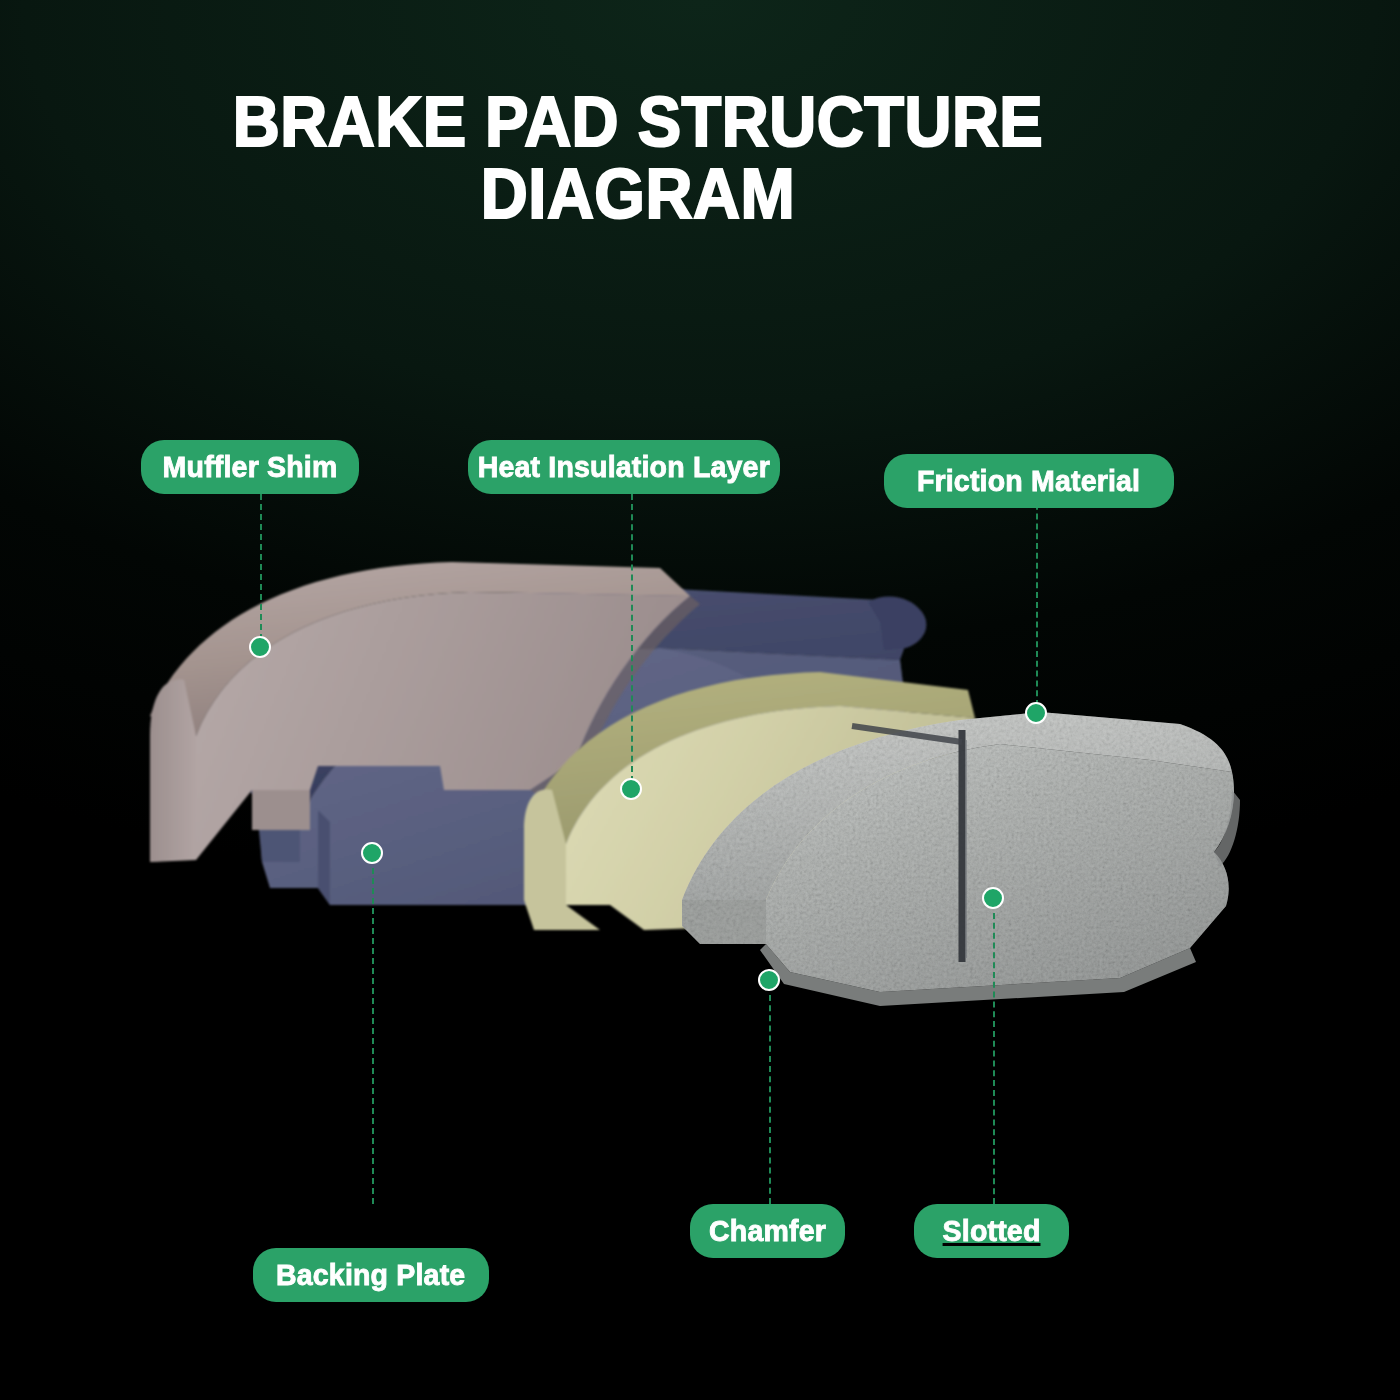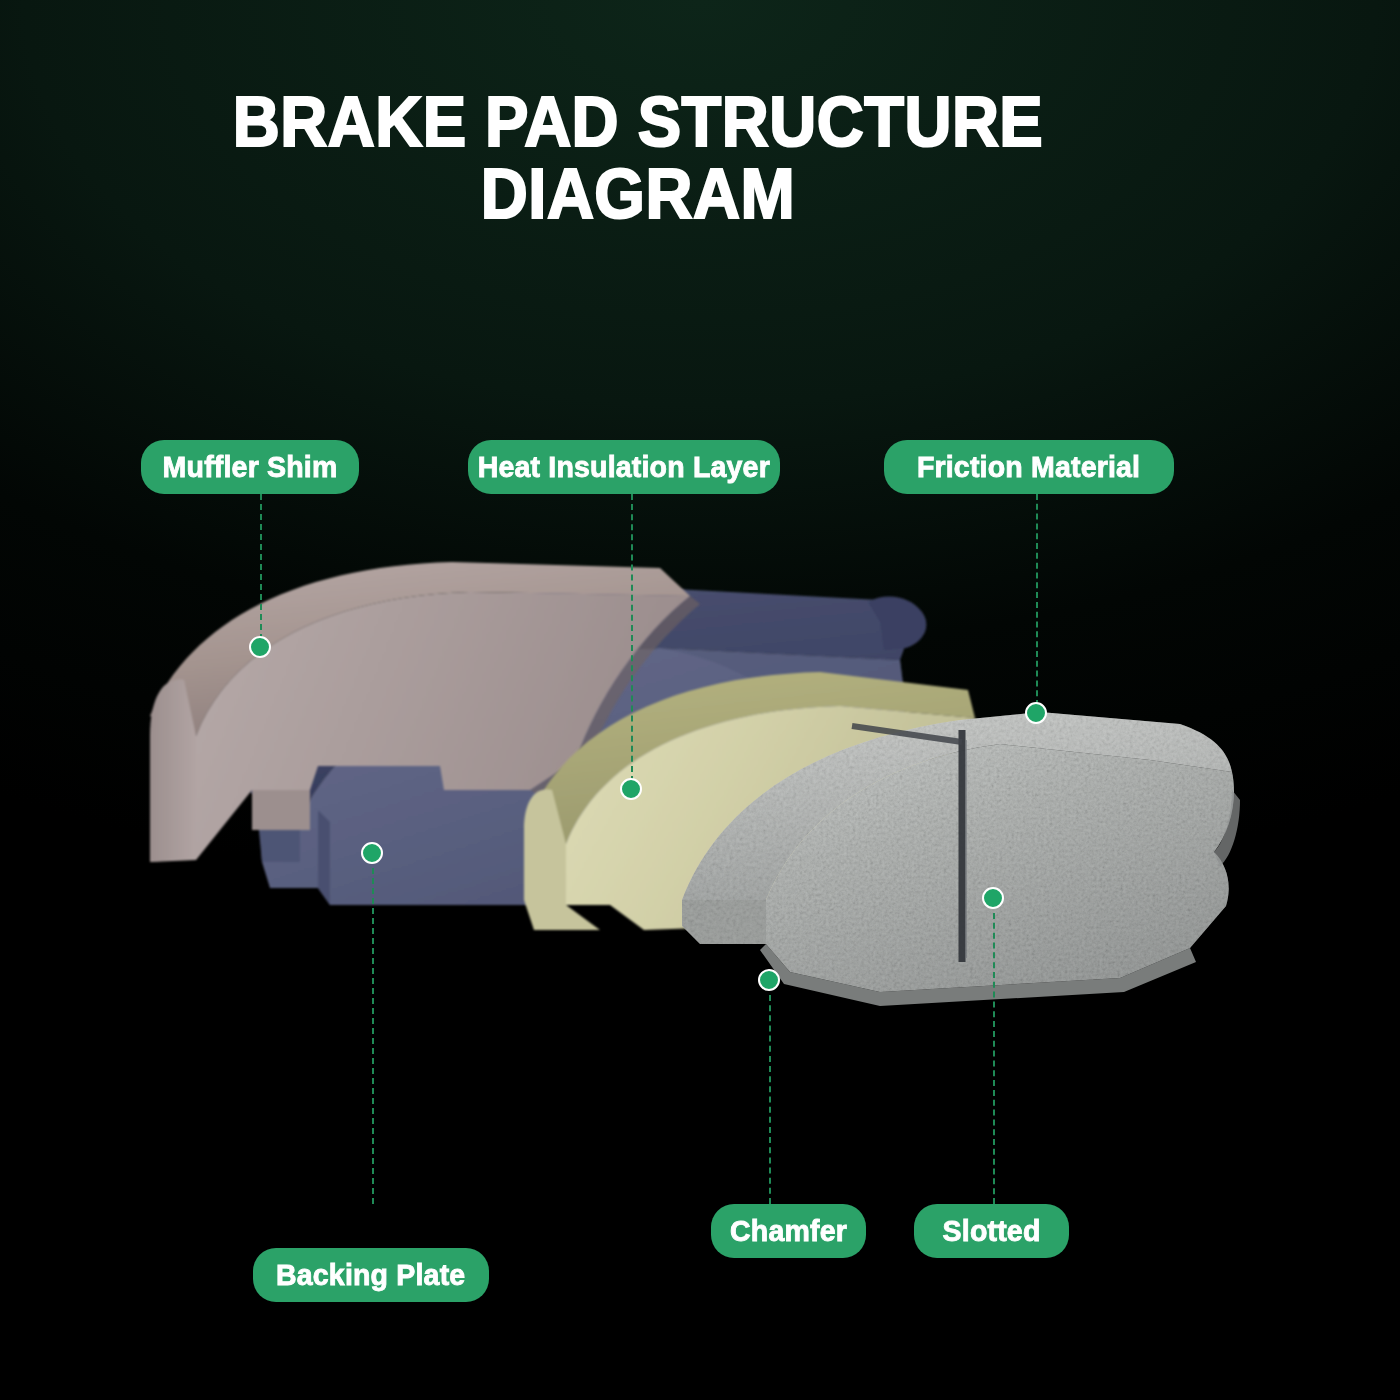--- a/index.html
+++ b/index.html
@@ -270,26 +270,26 @@
     <div class="dot" style="left:758px;  top:969px;"></div>
     <div class="dot" style="left:982px;  top:887px;"></div>
   </div>
 
   <div class="pill" style="left:141px; top:440px; width:218px;">
     <span>Muffler Shim</span>
   </div>
   <div class="pill" style="left:468px; top:440px; width:312px;">
     <span>Heat Insulation Layer</span>
   </div>
-  <div class="pill" style="left:884px; top:440px; width:290px;">
+  <div class="pill" style="left:884px; top:454px; width:290px;">
     <span>Friction Material</span>
   </div>
   <div class="pill" style="left:253px; top:1204px; width:236px;margin-top:44px;">
     <span>Backing Plate</span>
   </div>
-  <div class="pill" style="left:690px; top:1204px; width:155px;margin-left:21px;">
+  <div class="pill" style="left:690px; top:1204px; width:155px;">
     <span>Chamfer</span>
   </div>
-  <div class="pill" style="left:914px; top:1204px; width:155px;">
+  <div class="pill" style="left:914px; top:1204px; width:155px;text-decoration:underline;">
     <span>Slotted</span>
   </div>
 
 </div>
 
 </body></html>

